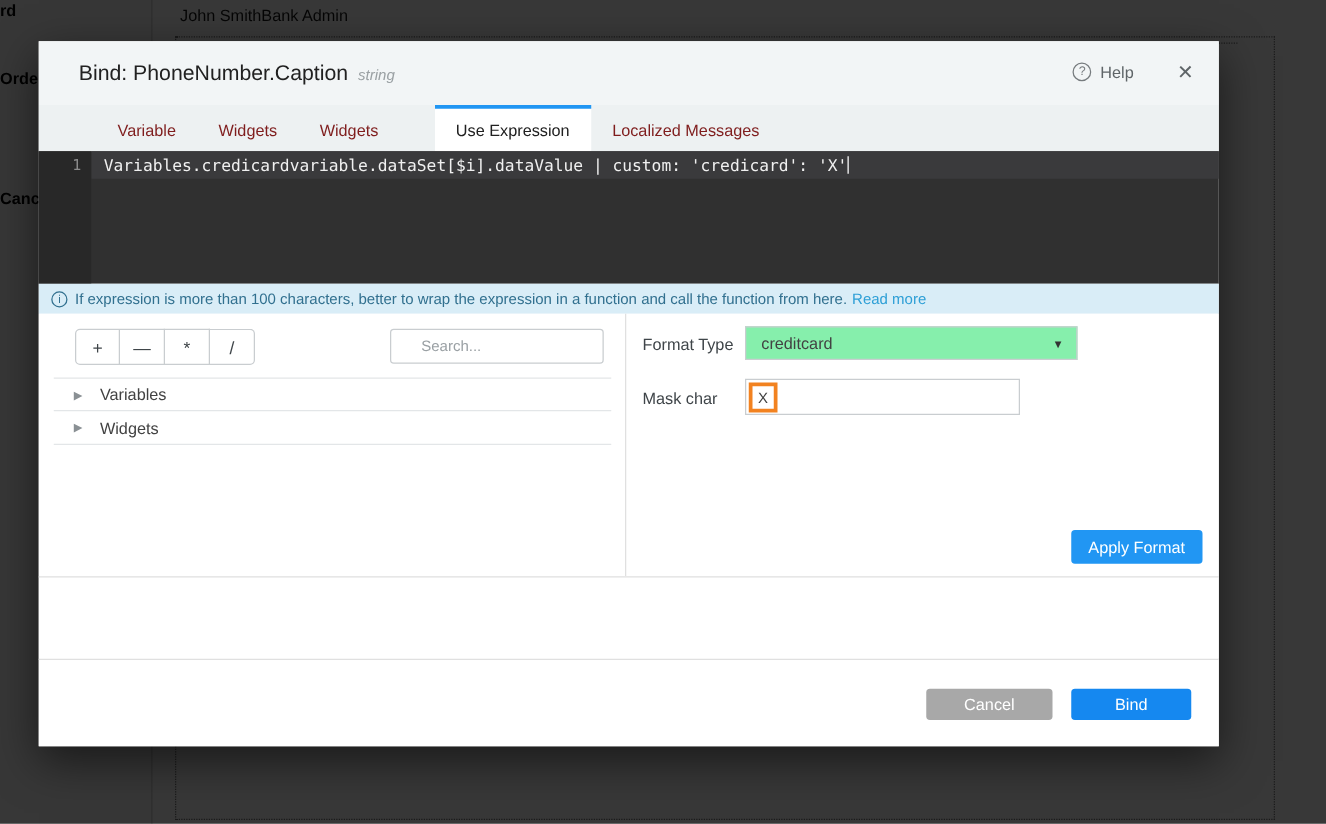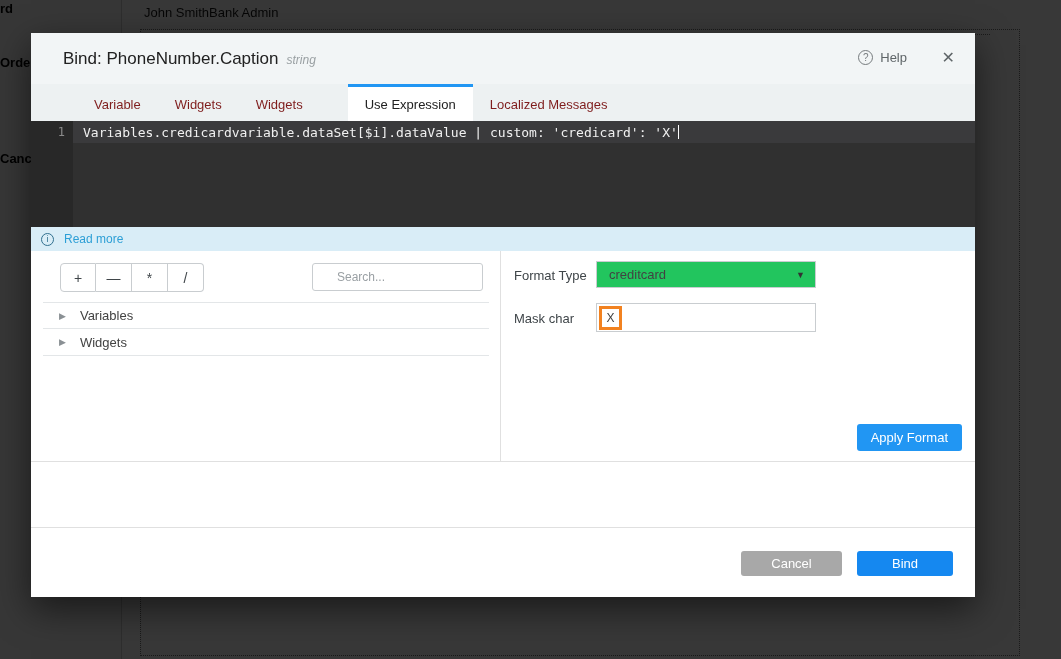--- a/index.html
+++ b/index.html
@@ -86,22 +86,22 @@
   
   .tree-row { position:absolute; left:12px; width:446px; height:27px; border-bottom:1px solid #e3e6e8;
               display:flex; align-items:center; cursor:pointer; }
   #tree-row-0 { top:51px; border-top:1px solid #e3e6e8; }
   #tree-row-1 { top:78px; }
   .tree-caret { font-size:9px; color:#8a9094; margin:0 14px 0 16px; }
   .tree-label { font-size:13px; color:#424242; }
 
   
   .field-label { position:absolute; left:13px; font-size:13px; color:#3f4549; }
-  #format-select { position:absolute; left:95px; top:10px; width:220px; height:27px;
-                   border:1px solid #c9cdd0; background:#22c55e; display:flex; align-items:center;
+  #format-select { position:absolute; left:95px; top:10px; width:266px; height:27px;
+                   border:1px solid #c9cdd0; background:#86efac; display:flex; align-items:center;
                    padding:0 10px 0 12px; font-size:13px; color:#424242; cursor:pointer; }
   #format-caret { margin-left:auto; font-size:9px; color:#333; }
   #mask-input { position:absolute; left:95px; top:52px; width:220px; height:29px;
                 border:1px solid #c9cdd0; background:#fff; display:flex; align-items:center;
                 padding-left:2px; cursor:text; }
   #mask-highlight { border:3px solid #f28220; height:24px; min-width:23px; display:flex;
                     align-items:center; justify-content:center; font-size:12px; color:#424242;
                     background:#fff; }
   #apply-btn { position:absolute; right:13px; top:173px; height:27px; padding:0 14px;
                background:#2196f3; color:#fff; font-size:13px; border:none; border-radius:3px;
@@ -159,20 +159,21 @@
   <div id="editor">
     <div id="editor-curline"></div>
     <div id="editor-gutter">
       <div id="editor-linenum">1</div>
     </div>
     <div id="editor-code"><span>Variables.credicardvariable.dataSet[$i].dataValue | custom: 'credicard': 'X'</span><span id="cursor"></span></div>
   </div>
 
   <div id="banner">
     <span class="info-circle">i</span>
+    <span>If expression is more than 100 characters, better to wrap the expression in a function and call the function from here.</span>
     <span id="banner-link">Read more</span>
   </div>
 
   <div id="dlg-body">
 
     <div id="body-left">
       <div id="ops">
         <div class="op-btn">+</div>
         <div class="op-btn">—</div>
         <div class="op-btn">*</div>

